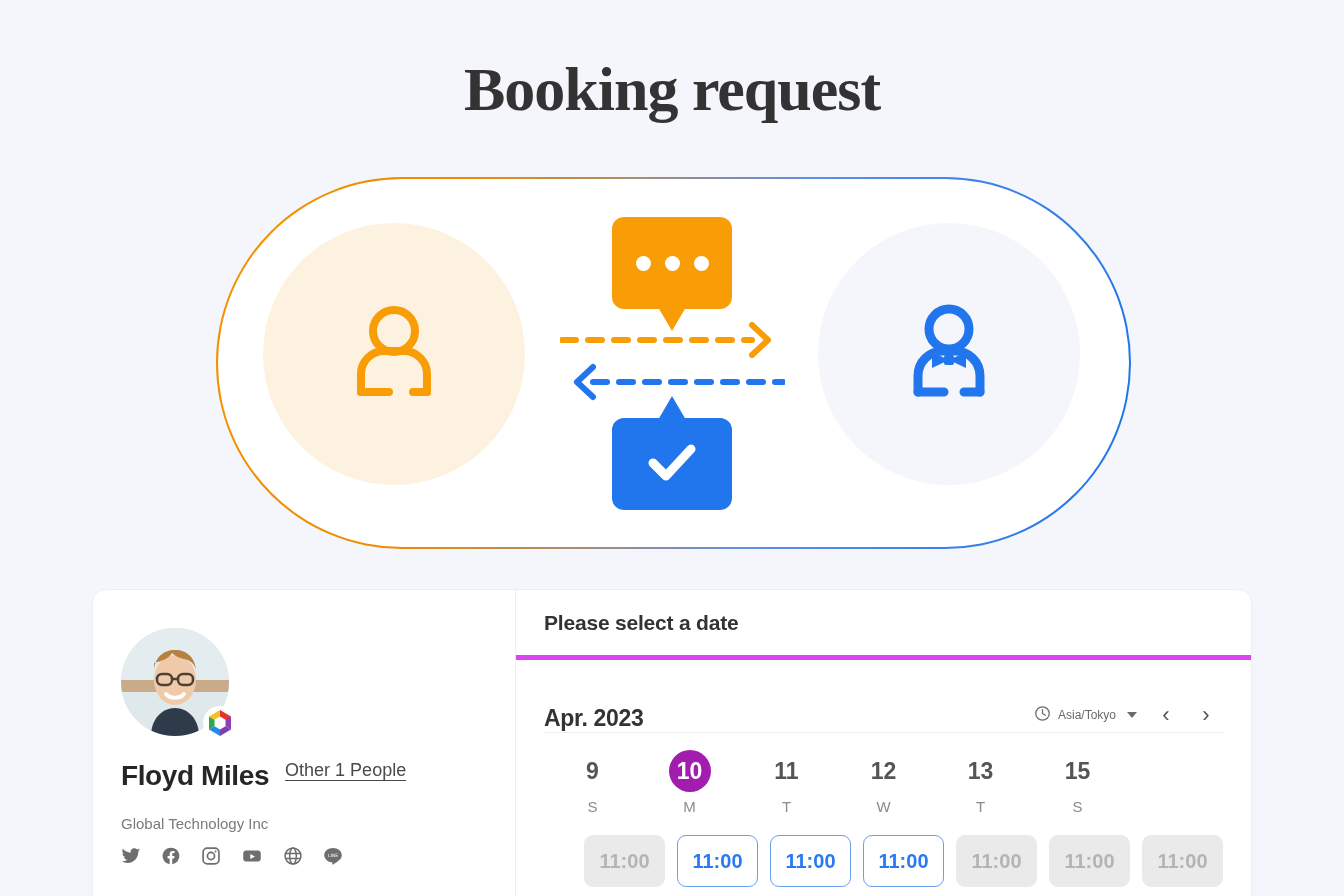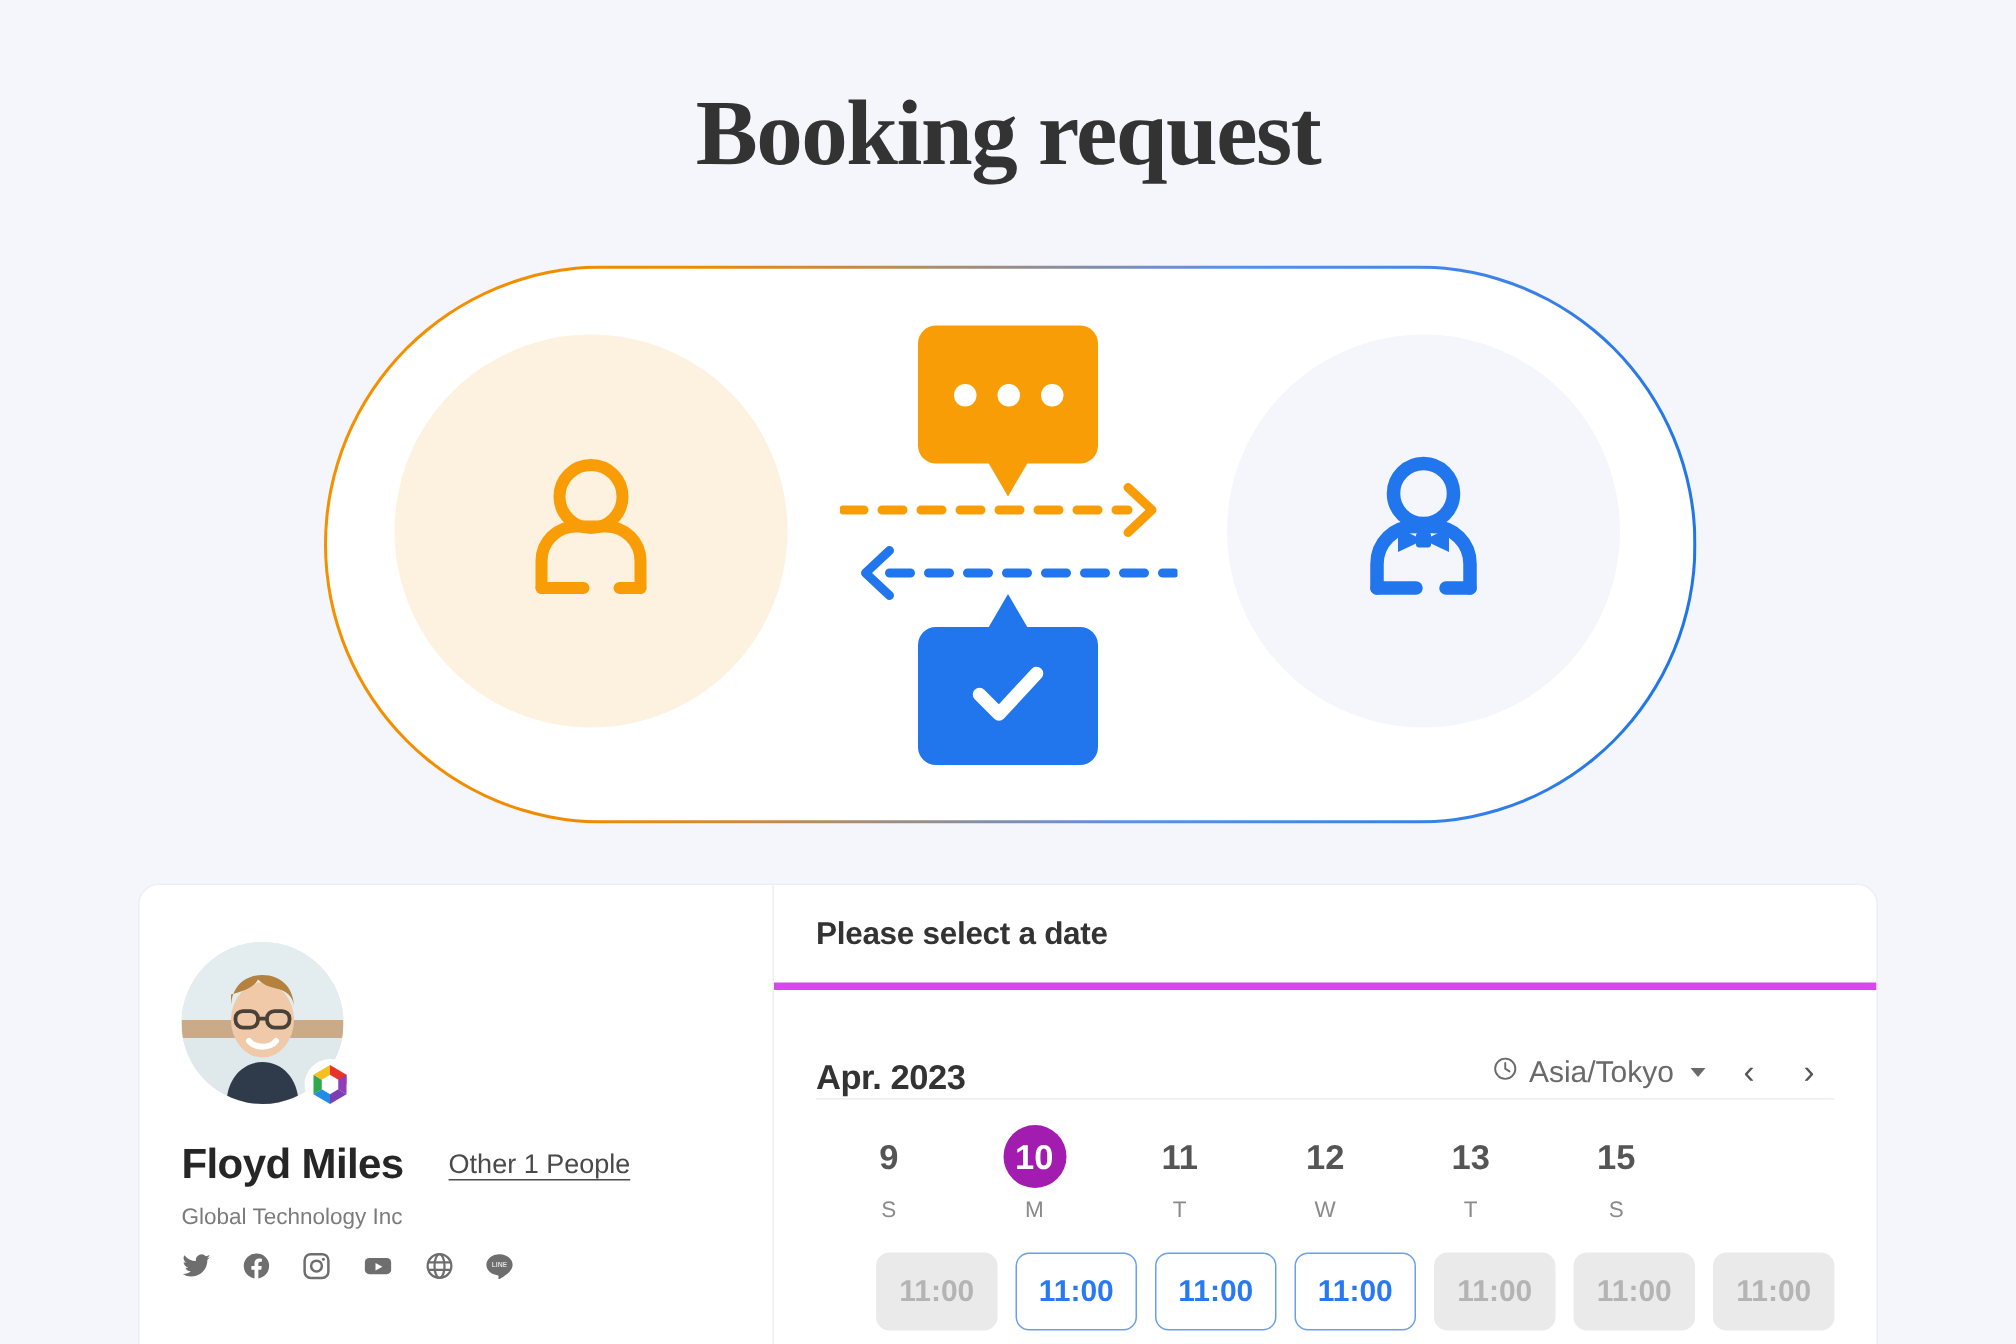--- a/index.html
+++ b/index.html
@@ -159,39 +159,39 @@
     height: 34px;
     border-radius: 50%;
     background: #ffffff;
     display: flex;
     align-items: center;
     justify-content: center;
   }
 
   .name-row {
     display: flex;
-    align-items: center;
-    gap: 30px;
+    align-items: flex-start;
+    gap: 16px;
     margin-top: 24px;
   }
   .person-name {
     font-size: 28px;
     font-weight: bold;
     color: #262626;
     letter-spacing: -0.4px;
   }
   .other-people {
     font-size: 18px;
     color: #4a4a4a;
     text-decoration: underline;
     text-underline-offset: 4px;
     cursor: pointer;
   }
   .company {
-    margin-top: 11px;
+    margin-top: 23px;
     font-size: 15px;
     color: #7b7b7b;
   }
   .social-row {
     margin-top: 14px;
     display: flex;
     align-items: center;
     gap: 20px;
   }
   .social-row span { display: inline-flex; cursor: pointer; }
@@ -234,21 +234,21 @@
   .toolbar-right {
     margin-left: auto;
     display: flex;
     align-items: center;
     gap: 6px;
   }
   .tz-select {
     display: flex;
     align-items: center;
     gap: 7px;
-    font-size: 20px;
+    font-size: 12px;
     color: #6a6a6a;
     cursor: pointer;
     padding: 4px 6px;
   }
   .caret {
     width: 0; height: 0;
     border-left: 5px solid transparent;
     border-right: 5px solid transparent;
     border-top: 6px solid #6a6a6a;
     margin-left: 4px;

